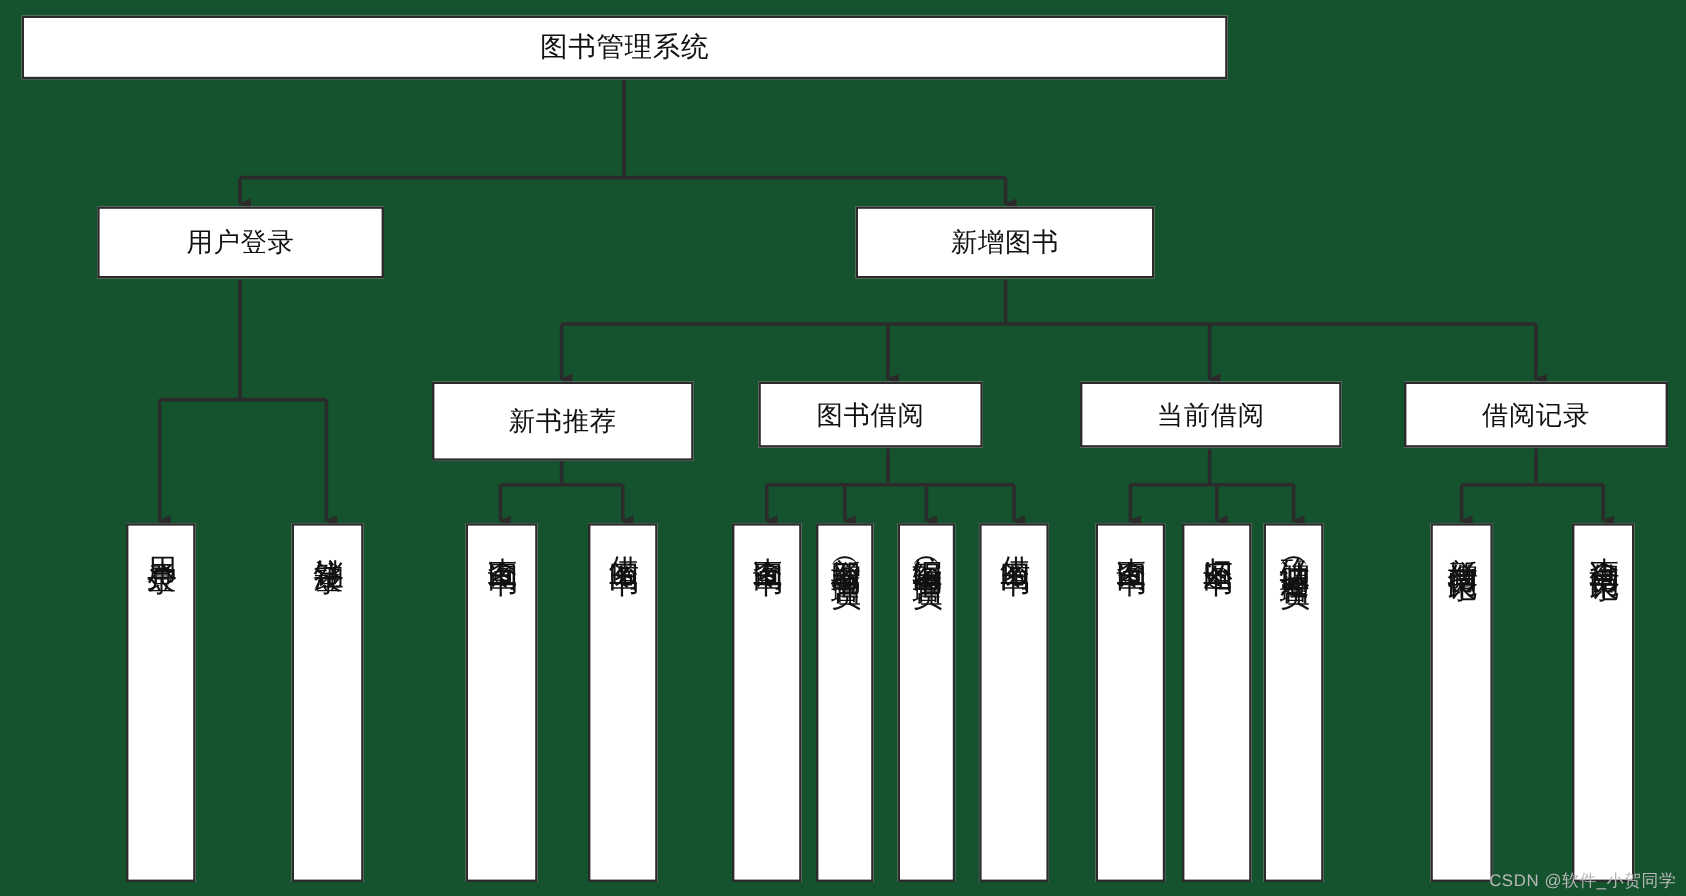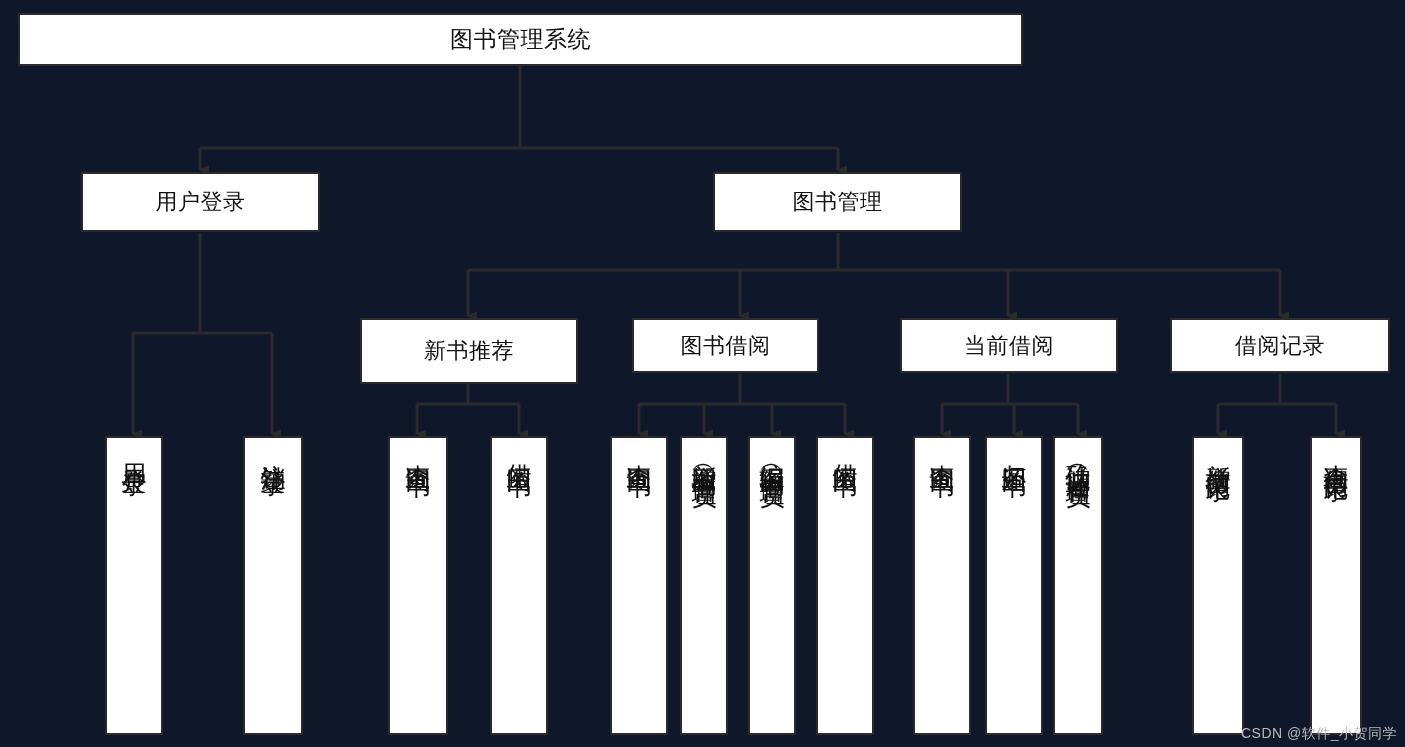--- a/index.html
+++ b/index.html
@@ -7,21 +7,21 @@
     padding: 0;
     background: #ffffff;
   }
   body {
     font-family: "Liberation Sans", "DejaVu Sans", sans-serif;
   }
   #canvas {
     position: relative;
     width: 1405px;
     height: 747px;
-    background: #0f172a;
+    background: #14532d;
     overflow: hidden;
   }
   #wires {
     position: absolute;
     left: 0;
     top: 0;
     width: 1405px;
     height: 747px;
     pointer-events: none;
   }
@@ -126,21 +126,21 @@
   </svg>
 
   <div class="node horiz root" style="left: 18px; top: 13px; width: 1005px; height: 53px;">
     <span class="lbl">图书管理系统</span>
   </div>
 
   <div class="node horiz" style="left: 81px; top: 172px; width: 239px; height: 60px;">
     <span class="lbl">用户登录</span>
   </div>
   <div class="node horiz" style="left: 713px; top: 172px; width: 249px; height: 60px;">
-    <span class="lbl">图书管理</span>
+    <span class="lbl">新增图书</span>
   </div>
 
   <div class="node horiz" style="left: 360px; top: 318px; width: 218px; height: 66px;">
     <span class="lbl">新书推荐</span>
   </div>
   <div class="node horiz" style="left: 632px; top: 318px; width: 187px; height: 55px;">
     <span class="lbl">图书借阅</span>
   </div>
   <div class="node horiz" style="left: 900px; top: 318px; width: 218px; height: 55px;">
     <span class="lbl">当前借阅</span>

